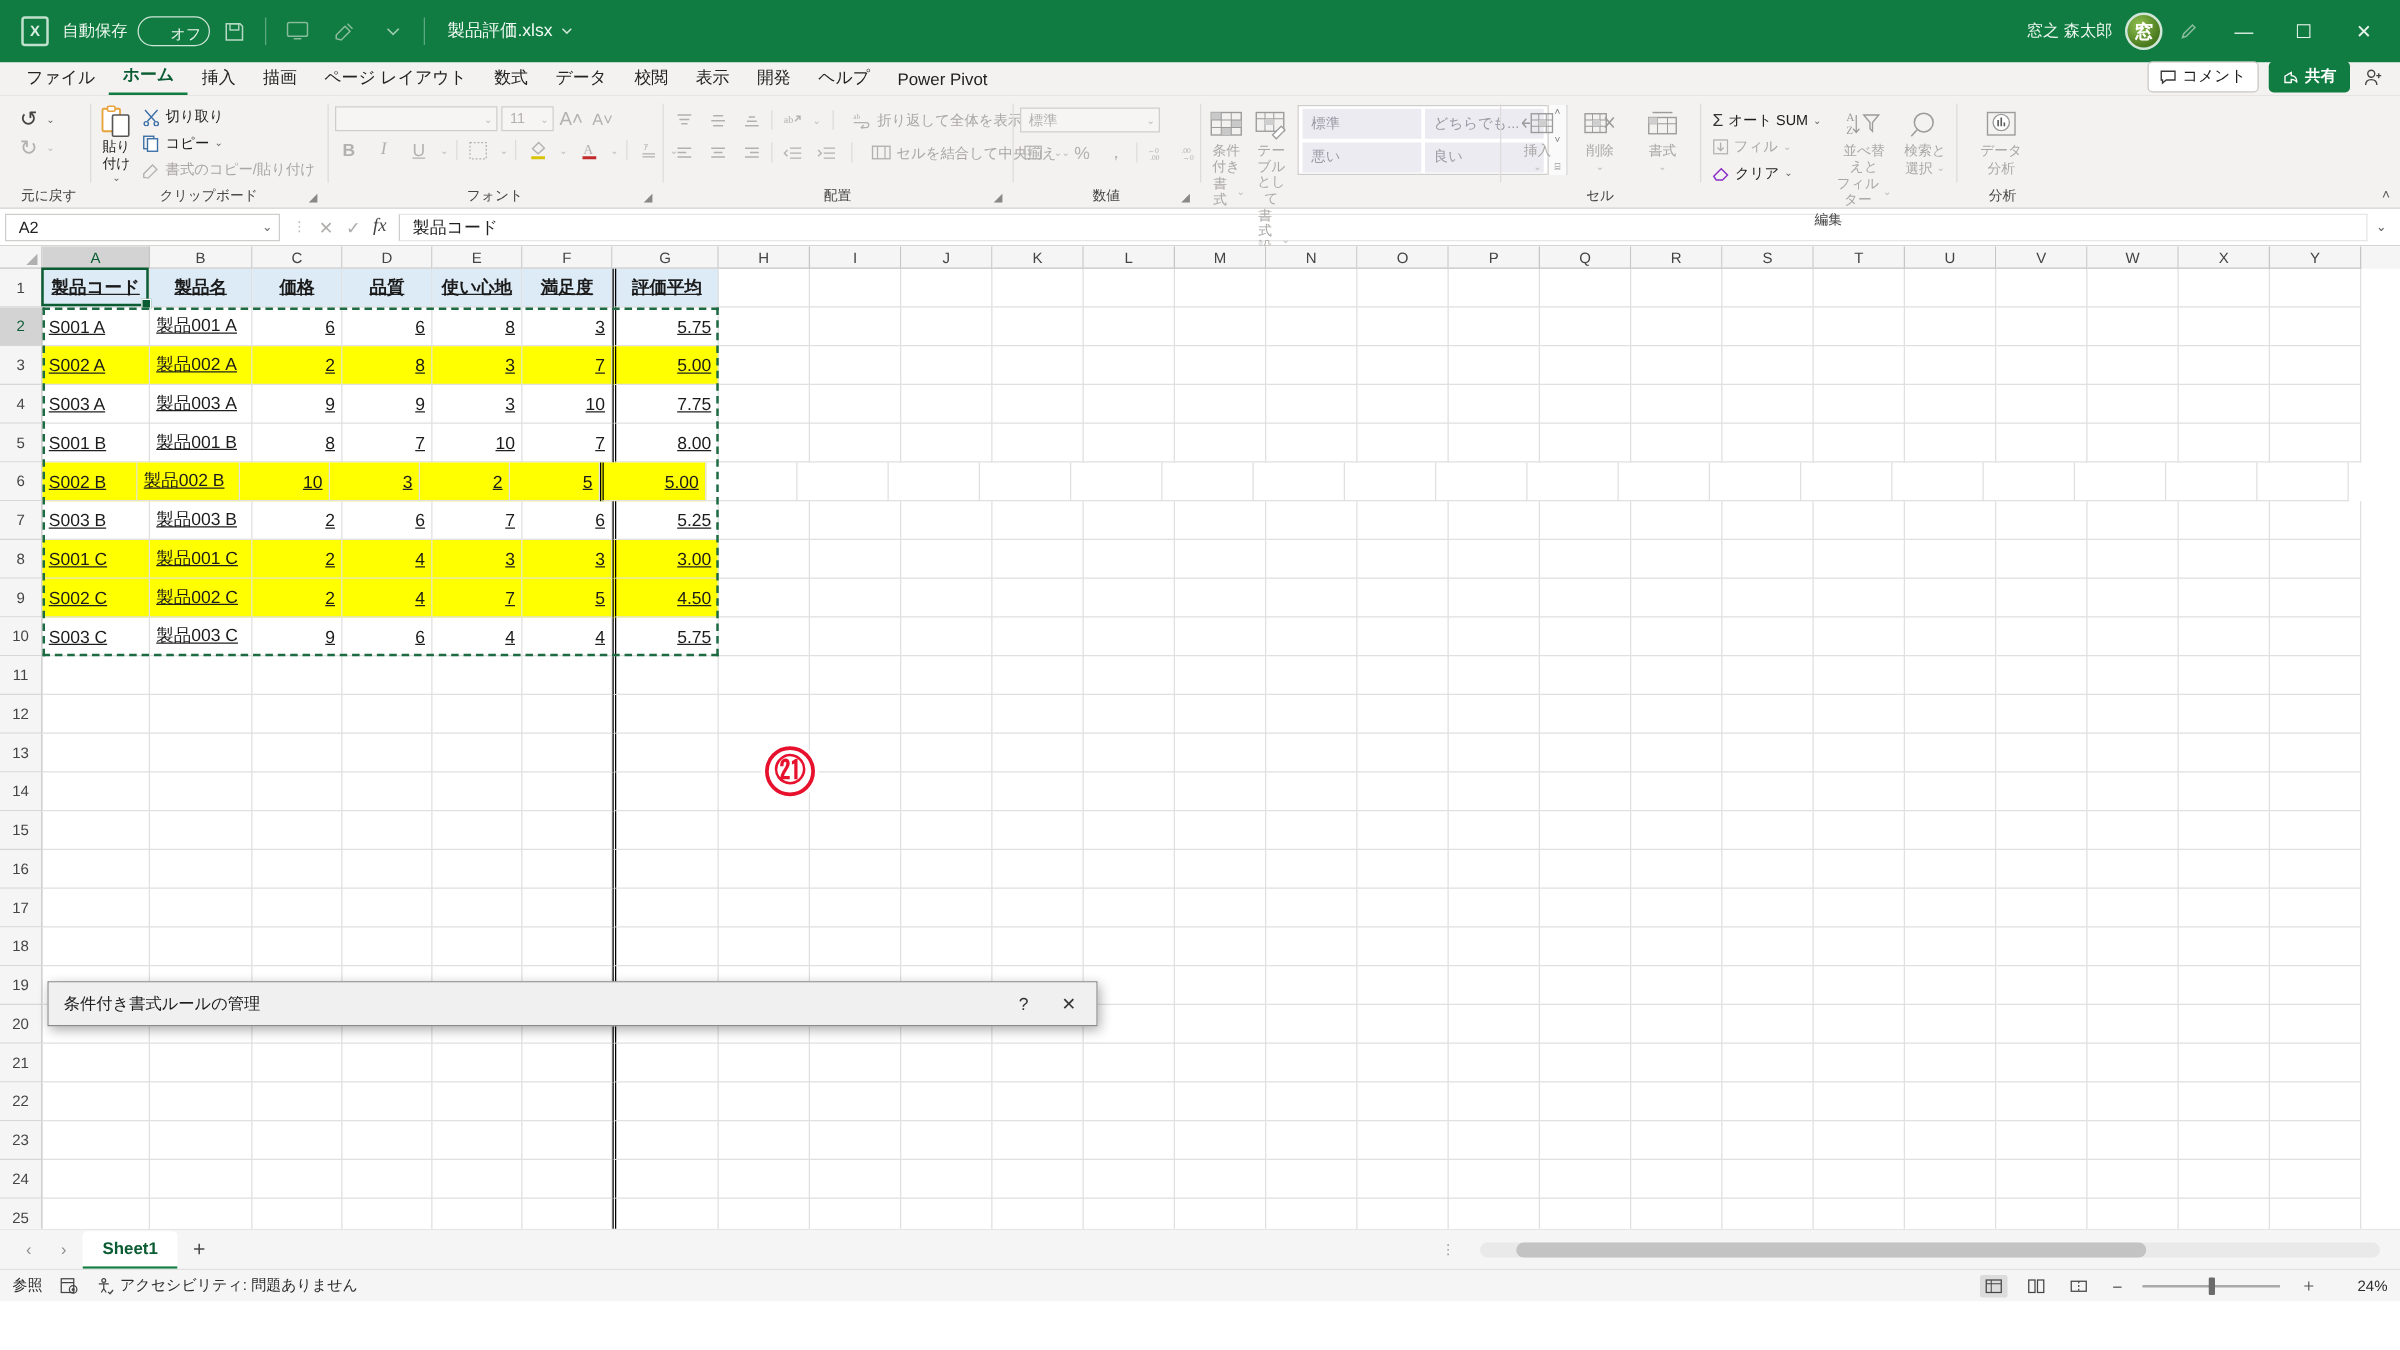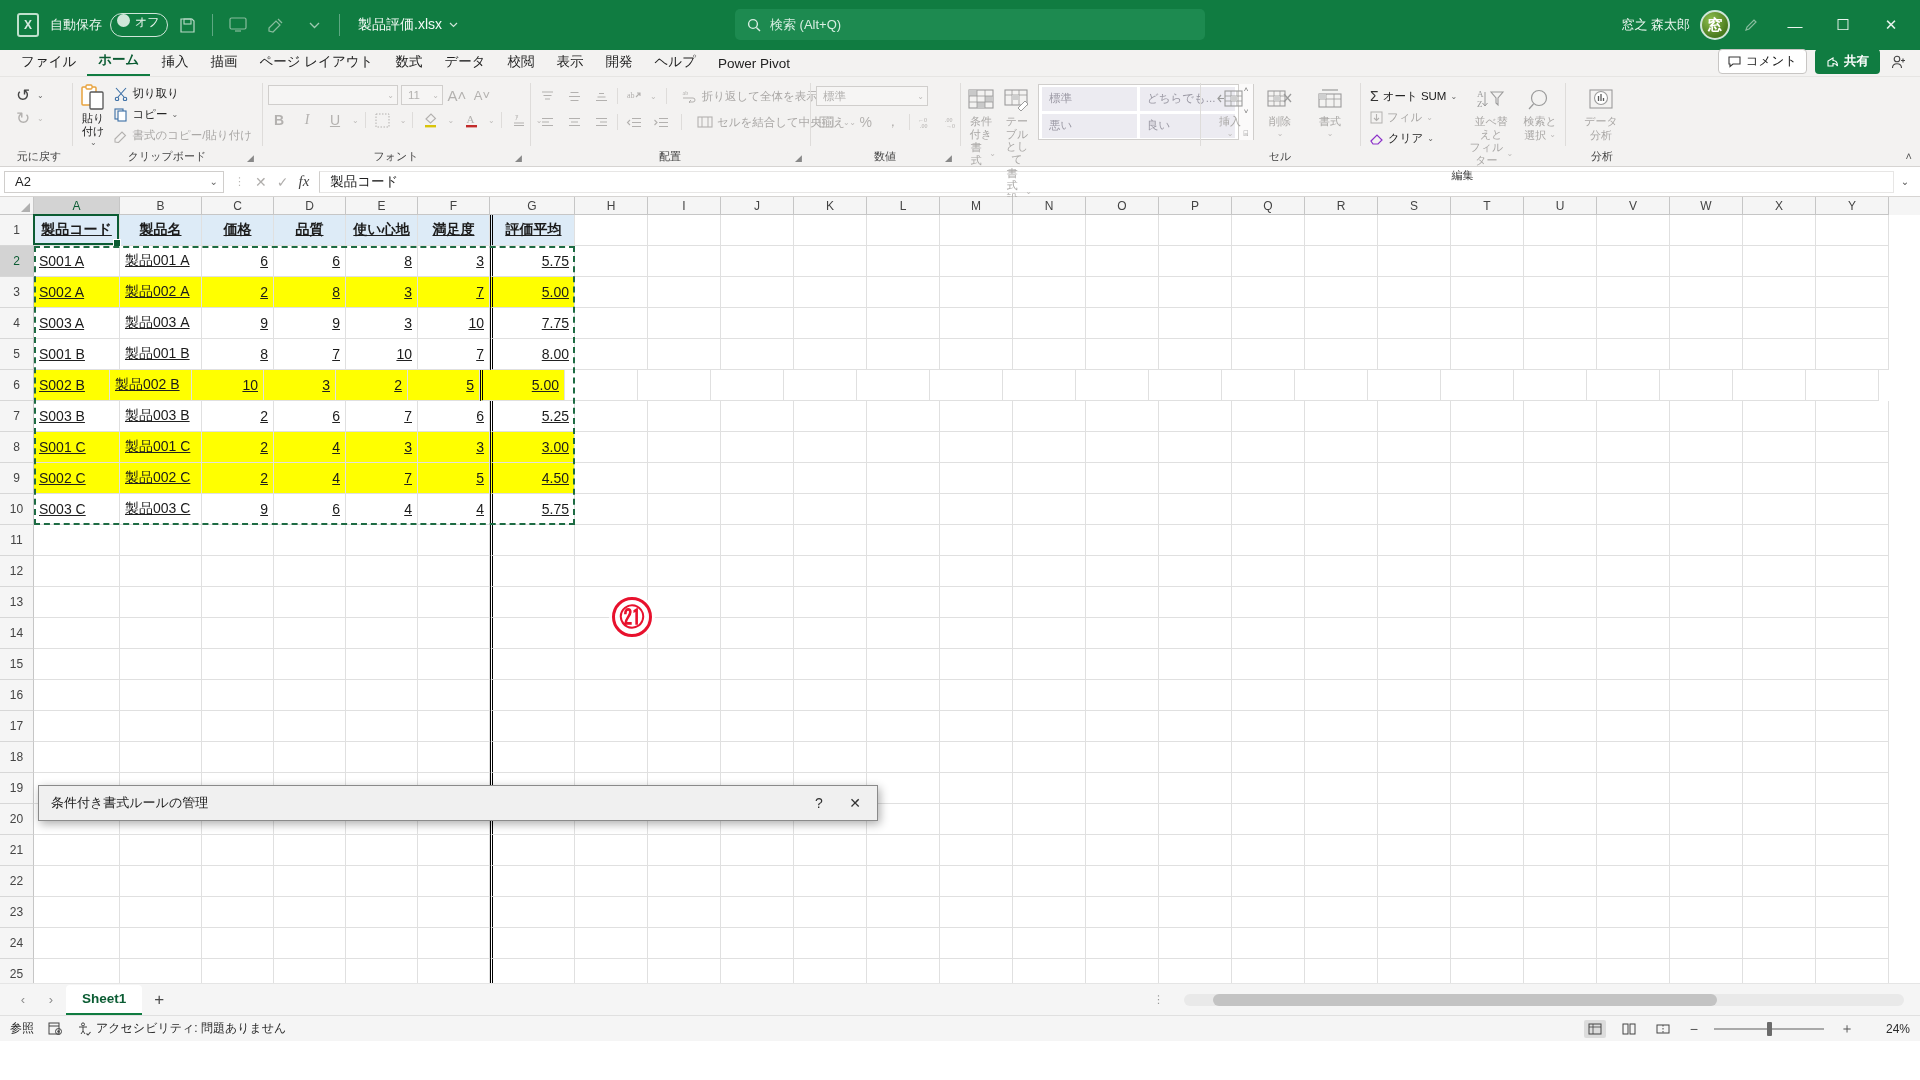--- a/index.html
+++ b/index.html
@@ -14,21 +14,21 @@
   .titlebar{
     height:50px; background:#107C41; display:flex; align-items:center;
     color:#fff; position:relative; padding:0 6px;
   }
   .tb-ico{ width:44px; height:40px; display:flex; align-items:center; justify-content:center; }
   .xl-logo{ width:22px;height:24px; border:2px solid #bfe0cc; border-radius:3px;
     display:flex;align-items:center;justify-content:center;font-size:12px;font-weight:bold;color:#d9ece1;}
   .autosave-label{ font-size:13px; color:#eaf5ee; margin-right:8px; }
   .toggle{
     width:58px;height:24px;border-radius:12px;border:1.5px solid #cfe6d9;
-    display:flex;align-items:flex-start;gap:5px;padding:0 6px;font-size:12px;color:#eaf5ee;
+    display:flex;align-items:flex-end;gap:5px;padding:0 6px;font-size:12px;color:#eaf5ee;flex-direction:column;
   }
   .toggle .knob{ width:13px;height:13px;border-radius:50%;background:#cfe6d9; }
   .tb-btn{ width:38px;height:38px;display:flex;align-items:center;justify-content:center;
     opacity:.85; cursor:default;}
   .tb-sep{ width:1px;height:22px;background:#5da882;margin:0 6px; }
   .doc-title{ font-size:14px;color:#f2faf5; margin-left:12px; display:flex;align-items:center;gap:7px;}
   .tb-right{ margin-left:auto; display:flex; align-items:center; gap:2px; }
   .user-name{ font-size:13px;color:#eaf5ee;margin-right:8px;}
   .avatar{ width:30px;height:30px;border-radius:50%;
     background:radial-gradient(circle at 35% 30%, #8fbf4e, #4a7a1e 70%);
@@ -197,27 +197,20 @@
       </svg>
   </div>
   <div class="tb-sep"></div>
   <div class="doc-title">
     <span>製品評価.xlsx</span>
     <svg width="9" height="6" viewBox="0 0 9 6">
         <path d="M1 1l3.5 3.5L8 1" fill="none" stroke="#cfe6d9" stroke-width="1.2"></path>
       </svg>
   </div>
 
-  <div style="position:absolute;left:735px;top:9px;width:470px;height:31px;background:#1d8a50;border-radius:5px;display:flex;align-items:center;padding:0 12px;gap:9px;">
-    <svg width="14" height="14" viewBox="0 0 14 14">
-        <circle cx="6" cy="6" r="4.4" fill="none" stroke="#d8eee2" stroke-width="1.4"></circle>
-        <path d="M9.4 9.4L13 13" stroke="#d8eee2" stroke-width="1.4"></path>
-      </svg>
-    <span style="font-size:13px;color:#d8eee2;">検索 (Alt+Q)</span>
-  </div>
 
   <div class="tb-right">
     <span class="user-name">窓之 森太郎</span>
     <div class="avatar">窓</div>
     <div class="tb-btn">
       <svg width="16" height="16" viewBox="0 0 16 16">
           <path d="M3 13l1-3 7-7 2 2-7 7z" fill="none" stroke="#9ec8ae" stroke-width="1.2"></path>
         </svg>
     </div>
     <div class="win-btn">—</div>

